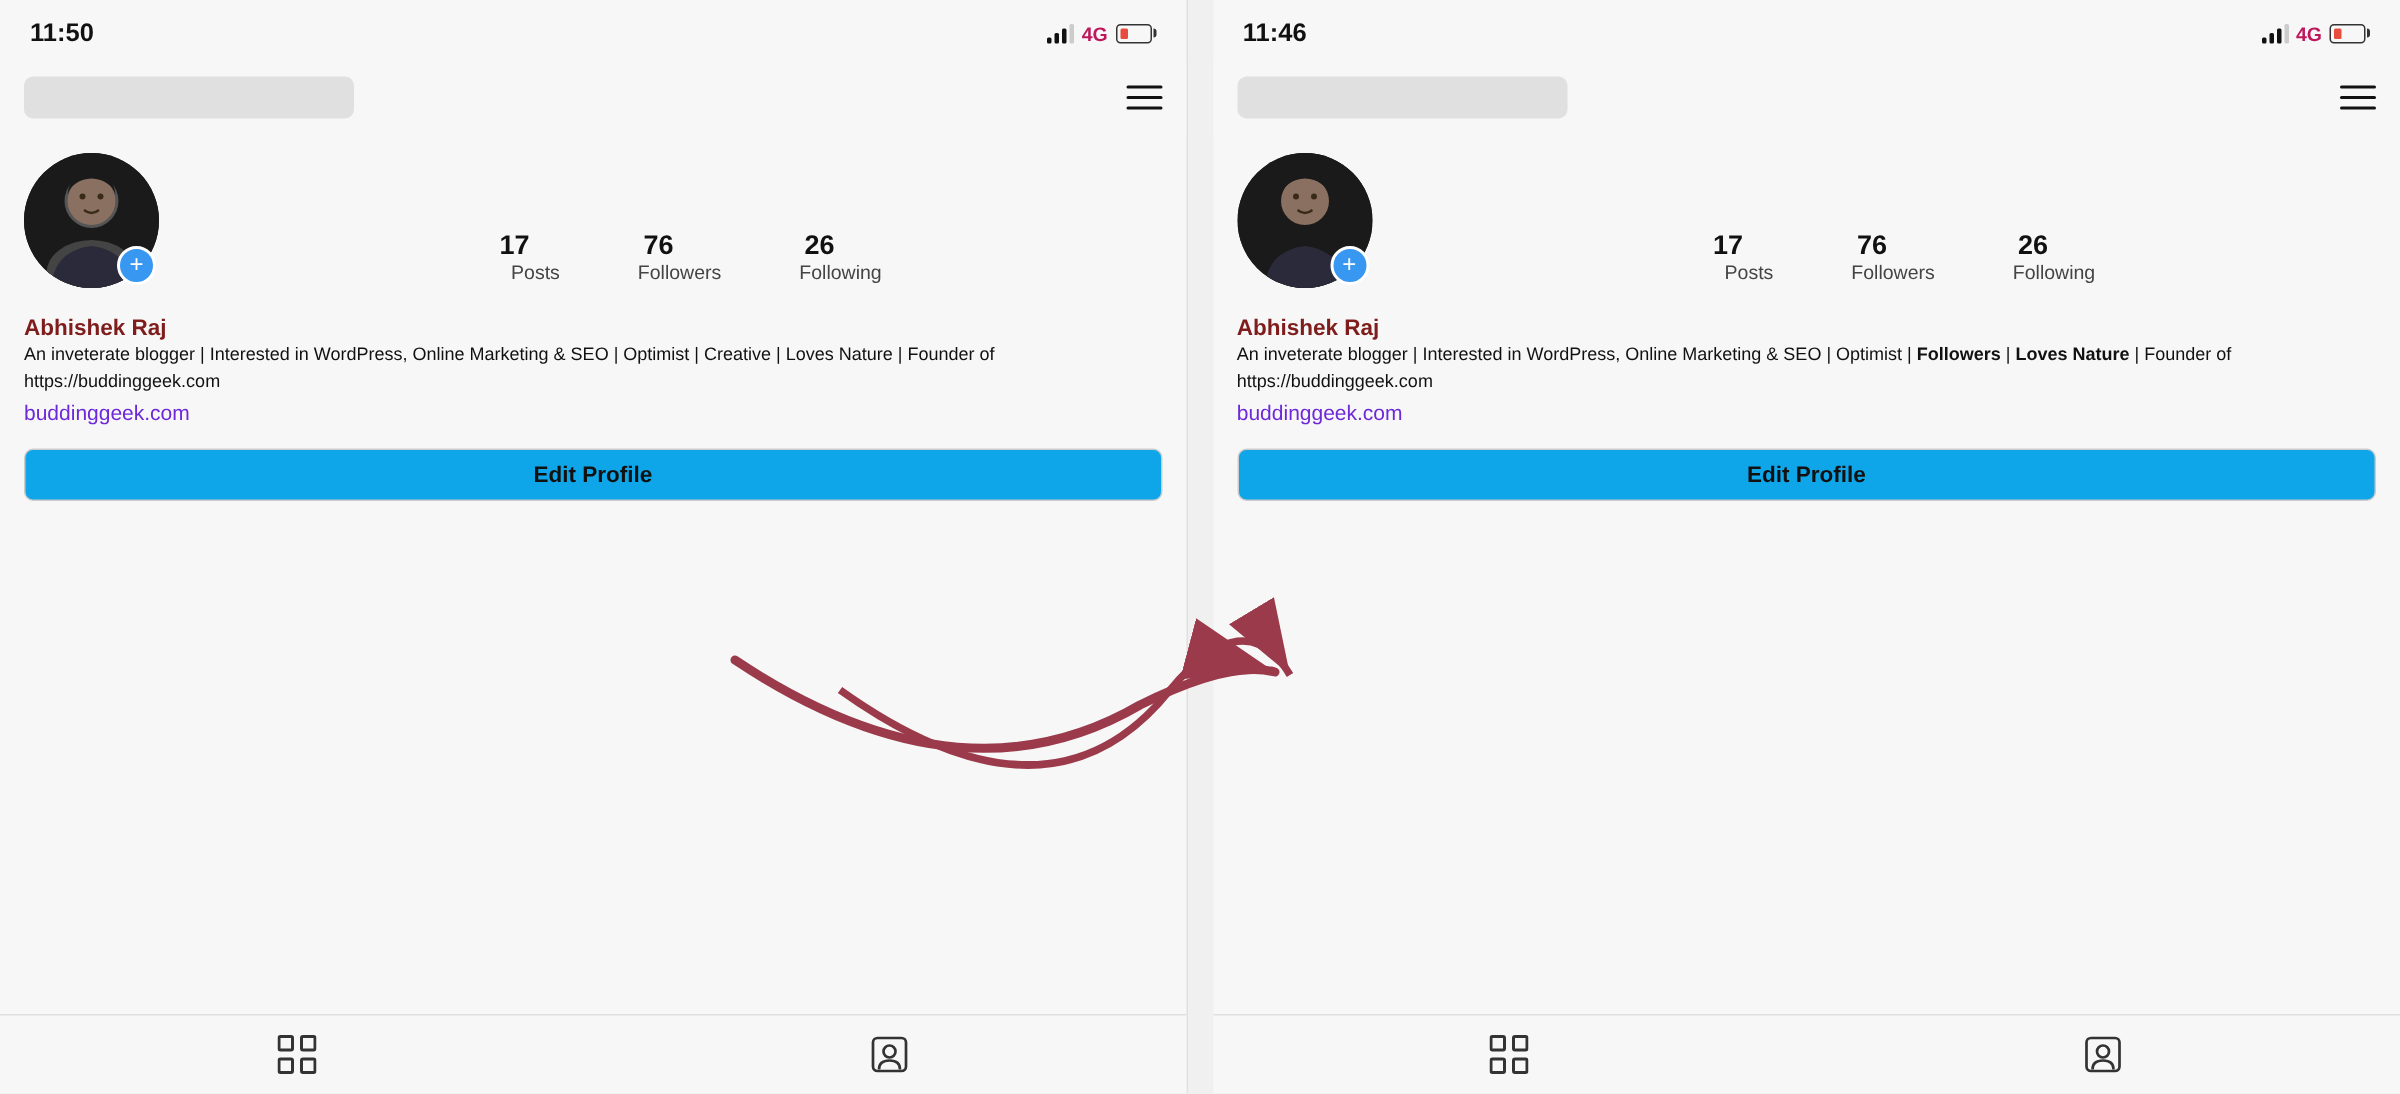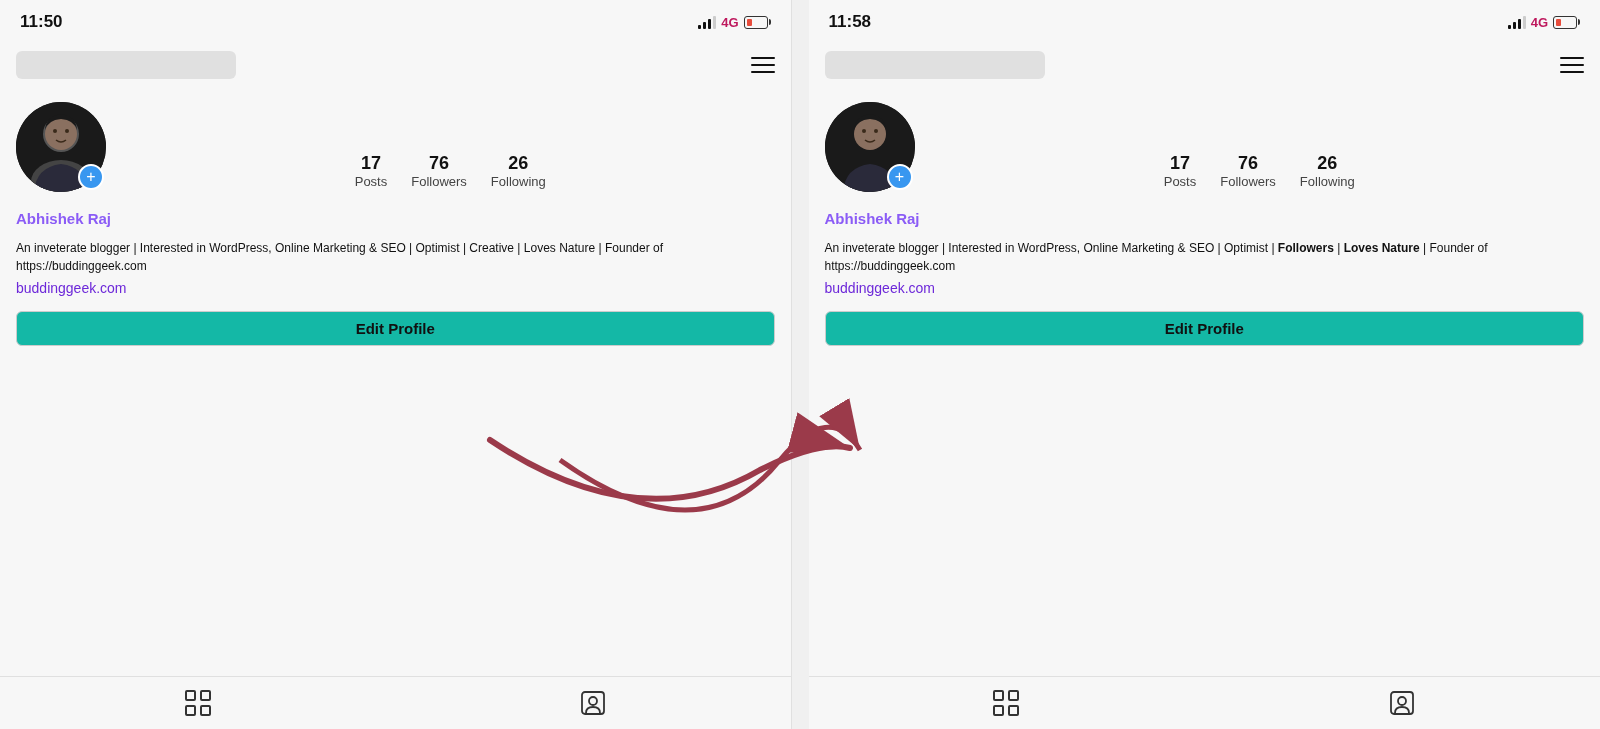--- a/index.html
+++ b/index.html
@@ -208,32 +208,33 @@
     .stat-number {
       font-size: 18px;
       font-weight: 600;
       color: #111;
       margin-top: 48px;
     }
 
     .stat-label {
       font-size: 13px;
       color: #444;
+      margin-left: 28px;
     }
 
     
     .bio-section {
       padding: 10px 16px 4px 16px;
     }
 
     .bio-name {
       font-size: 15px;
       font-weight: 700;
-      color: #8b5cf6;
-      margin-bottom: 12px;
+      color: #7f1d1d;
+      margin-bottom: 0;
     }
 
     .bio-text {
       font-size: 12px;
       color: #111;
       line-height: 1.5;
       margin-bottom: 4px;
     }
 
     .bio-text strong {
@@ -245,21 +246,21 @@
       color: #6d28d9;
       text-decoration: none;
     }
 
     
     .edit-profile-btn {
       margin: 10px 16px;
       padding: 8px;
       border: 1.5px solid #ccc;
       border-radius: 6px;
-      background: #14b8a6;
+      background: #0ea5e9;
       font-size: 15px;
       font-weight: 600;
       color: #111;
       text-align: center;
       cursor: pointer;
       width: calc(100% - 32px);
     }
 
     
     .bottom-tabs {
@@ -396,21 +397,21 @@
           <circle cx="13" cy="11" r="4" stroke="#333" stroke-width="1.8" fill="none"></circle>
           <path d="M6 23 Q6 17 13 17 Q20 17 20 23" stroke="#333" stroke-width="1.8" fill="none"></path>
         </svg>
       </div>
     </div>
   </div>
 
   <div class="phone-screen">
 
     <div class="status-bar">
-      <span class="status-time">11:58</span>
+      <span class="status-time">11:46</span>
       <div class="status-icons">
         <div class="signal-bars">
           <div class="signal-bar" style="height:4px"></div>
           <div class="signal-bar" style="height:7px"></div>
           <div class="signal-bar" style="height:10px"></div>
           <div class="signal-bar" style="height:13px; background:#ccc"></div>
         </div>
         <span class="status-4g">4G</span>
         <div class="battery-icon">
           <div class="battery-body">

